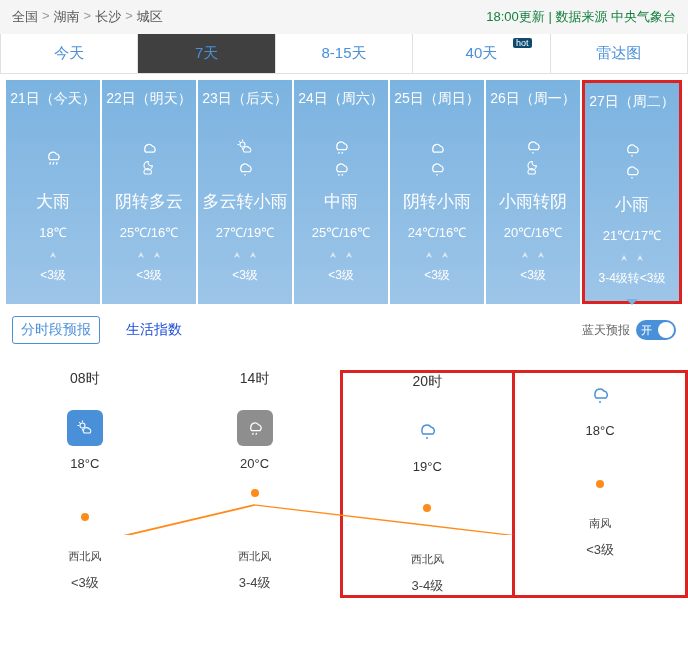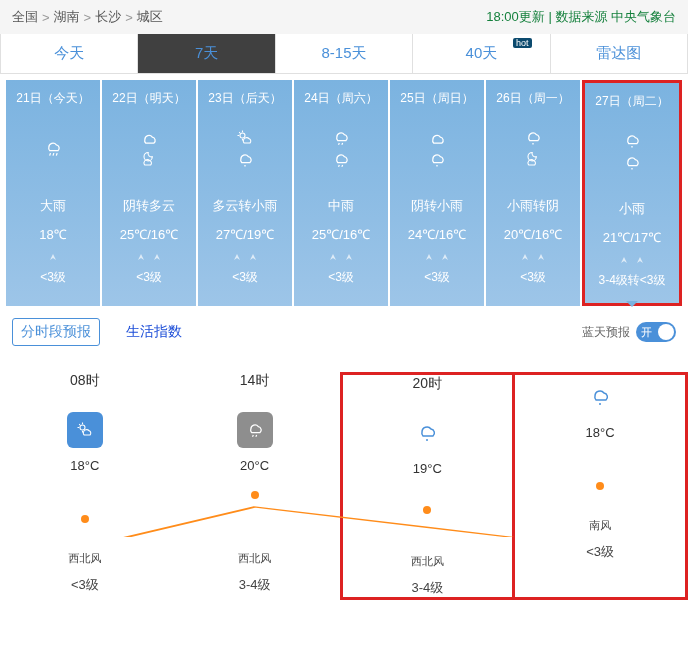--- a/index.html
+++ b/index.html
@@ -1,33 +1,33 @@
 <!DOCTYPE html>
 <html><head>
 <meta charset="utf-8">
 <style>
 *{margin:0;padding:0;box-sizing:border-box;font-family:"Microsoft YaHei",Arial,sans-serif}
 body{width:688px;background:#fff;font-size:12px;color:#333}
 .header{display:flex;justify-content:space-between;align-items:center;padding:8px 12px;background:#f5f5f5;font-size:13px}
-.breadcrumb{display:flex;gap:4px;align-items:center}
+.breadcrumb{display:flex;gap:4px;align-items:flex-start}
 .breadcrumb span{color:#555}
 .breadcrumb .sep{color:#999}
 .meta{color:#15803d;font-size:13px}
 .tabs{display:flex;border:1px solid #e0e0e0;border-top:none}
 .tab{flex:1;text-align:center;padding:10px 0;color:#4a90d9;font-size:15px;cursor:pointer;position:relative;border-right:1px solid #e0e0e0}
 .tab:last-child{border-right:none}
 .tab.active{background:#404040}
 .hot{position:absolute;top:4px;right:18px;background:#0c4a6e;color:#fff;font-size:9px;padding:0 3px;border-radius:2px}
 .forecast{display:flex;padding:6px 6px 2px;gap:2px}
 .day{flex:1;background:linear-gradient(180deg,#7bb3e0 0%,#9dc5e8 100%);color:#fff;text-align:center;padding:10px 2px 14px;font-size:12px;position:relative}
 .day.sel{border:3px solid #d22;outline:none}
 .day.sel::after{content:"";position:absolute;bottom:-10px;left:50%;transform:translateX(-50%);border:6px solid transparent;border-top-color:#7bb3e0}
-.day-date{font-size:12px;margin-bottom:16px}
+.day-date{font-size:14px;margin-bottom:24px}
 .day-icons{height:52px;display:flex;flex-direction:column;justify-content:center;align-items:center;gap:2px}
-.day-weather{margin:22px 0 10px;font-size:13px}
+.day-weather{margin:6px 0 10px;font-size:17px}
 .day-temp{font-size:13px;margin-bottom:10px}
 .day-wind-ic{display:flex;justify-content:center;gap:6px;margin-bottom:6px;opacity:.8}
 .day-wind{font-size:12px}
 .subtabs{display:flex;align-items:center;justify-content:space-between;padding:10px 12px 6px}
 .subtabs-left{display:flex;gap:18px;align-items:center}
 .subtab{color:#1d4ed8;font-size:14px;padding:4px 8px;cursor:pointer}
 .subtab.active{color:#4a90d9;border:1px solid #4a90d9;border-radius:3px}
 .blue-sky{display:flex;align-items:center;gap:6px;font-size:12px;color:#666}
 .toggle{width:40px;height:20px;background:#4a90d9;border-radius:10px;position:relative;cursor:pointer}
 .toggle::after{content:"";position:absolute;right:2px;top:2px;width:16px;height:16px;background:#fff;border-radius:50%}

